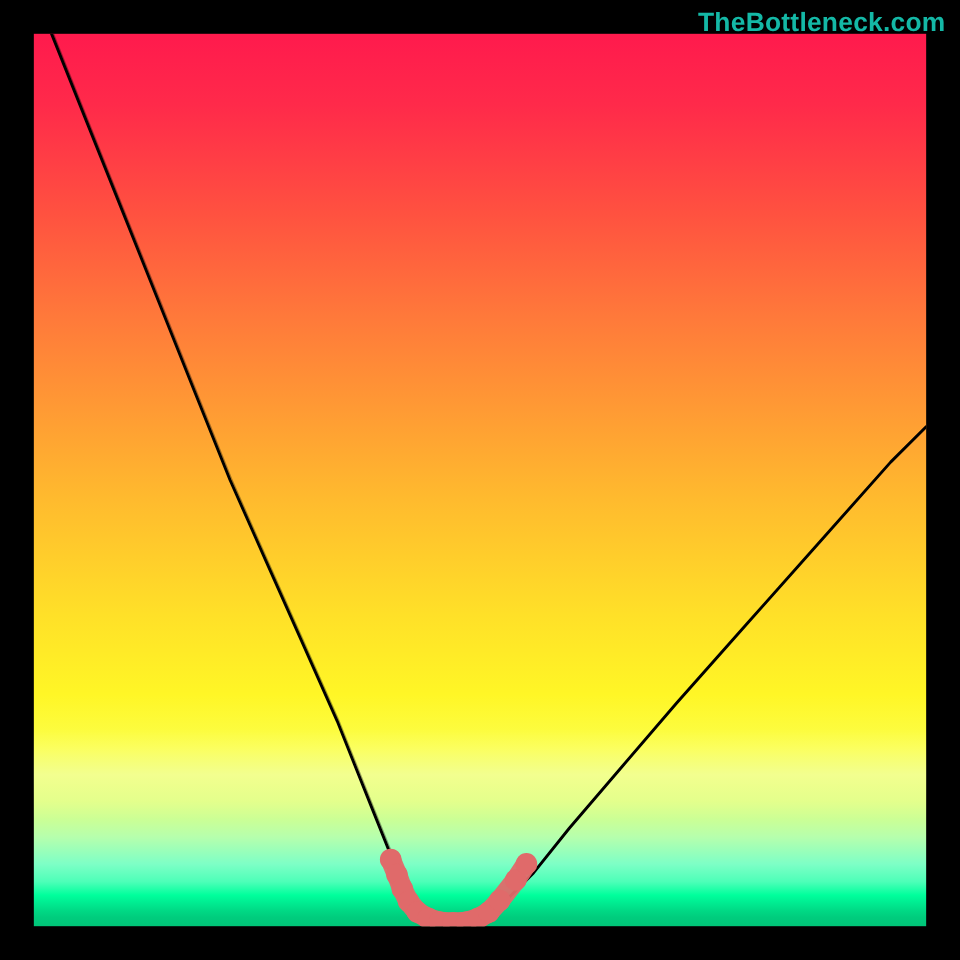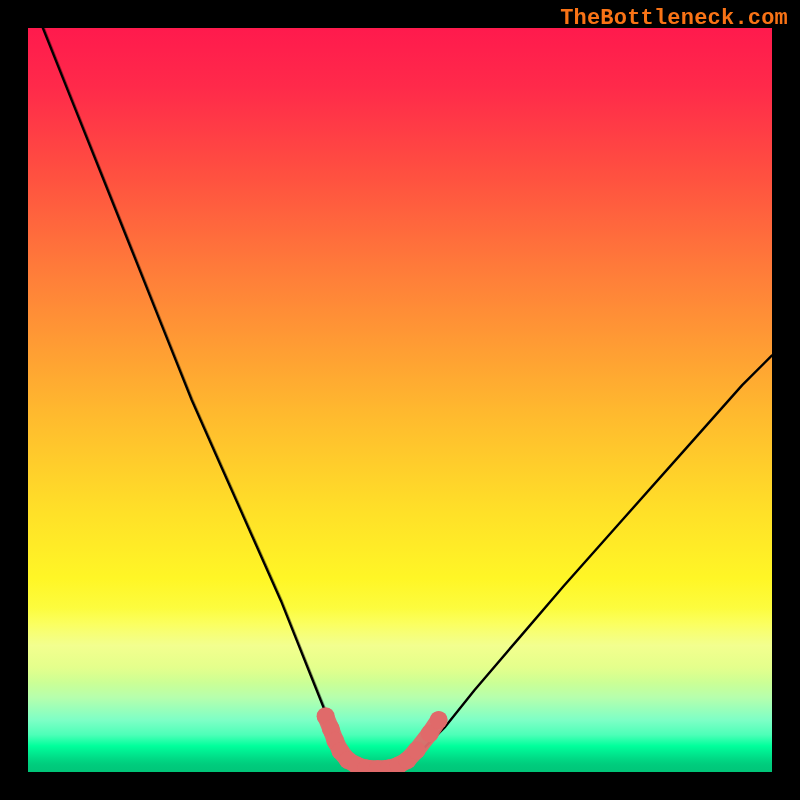--- a/index.html
+++ b/index.html
@@ -51,24 +51,24 @@
     pointer-events:none;
   }
   svg.curves {
     position: absolute;
     inset: 0;
   }
   .watermark {
     position: absolute;
     top: 6px;
     right: 12px;
-    font-family: Liberation Mono, monospace;
+    font-family: Liberation Sans, sans-serif;
     font-size: 22px;
     font-weight: 600;
-    color: #f97316;
+    color: #14b8a6;
     letter-spacing: 0.2px;
   }
 </style>
 </head>
 <body>
 
 <div class="frame">
   <div class="plot-area">
     <div class="gradient"></div>
     <div class="washout"></div>

